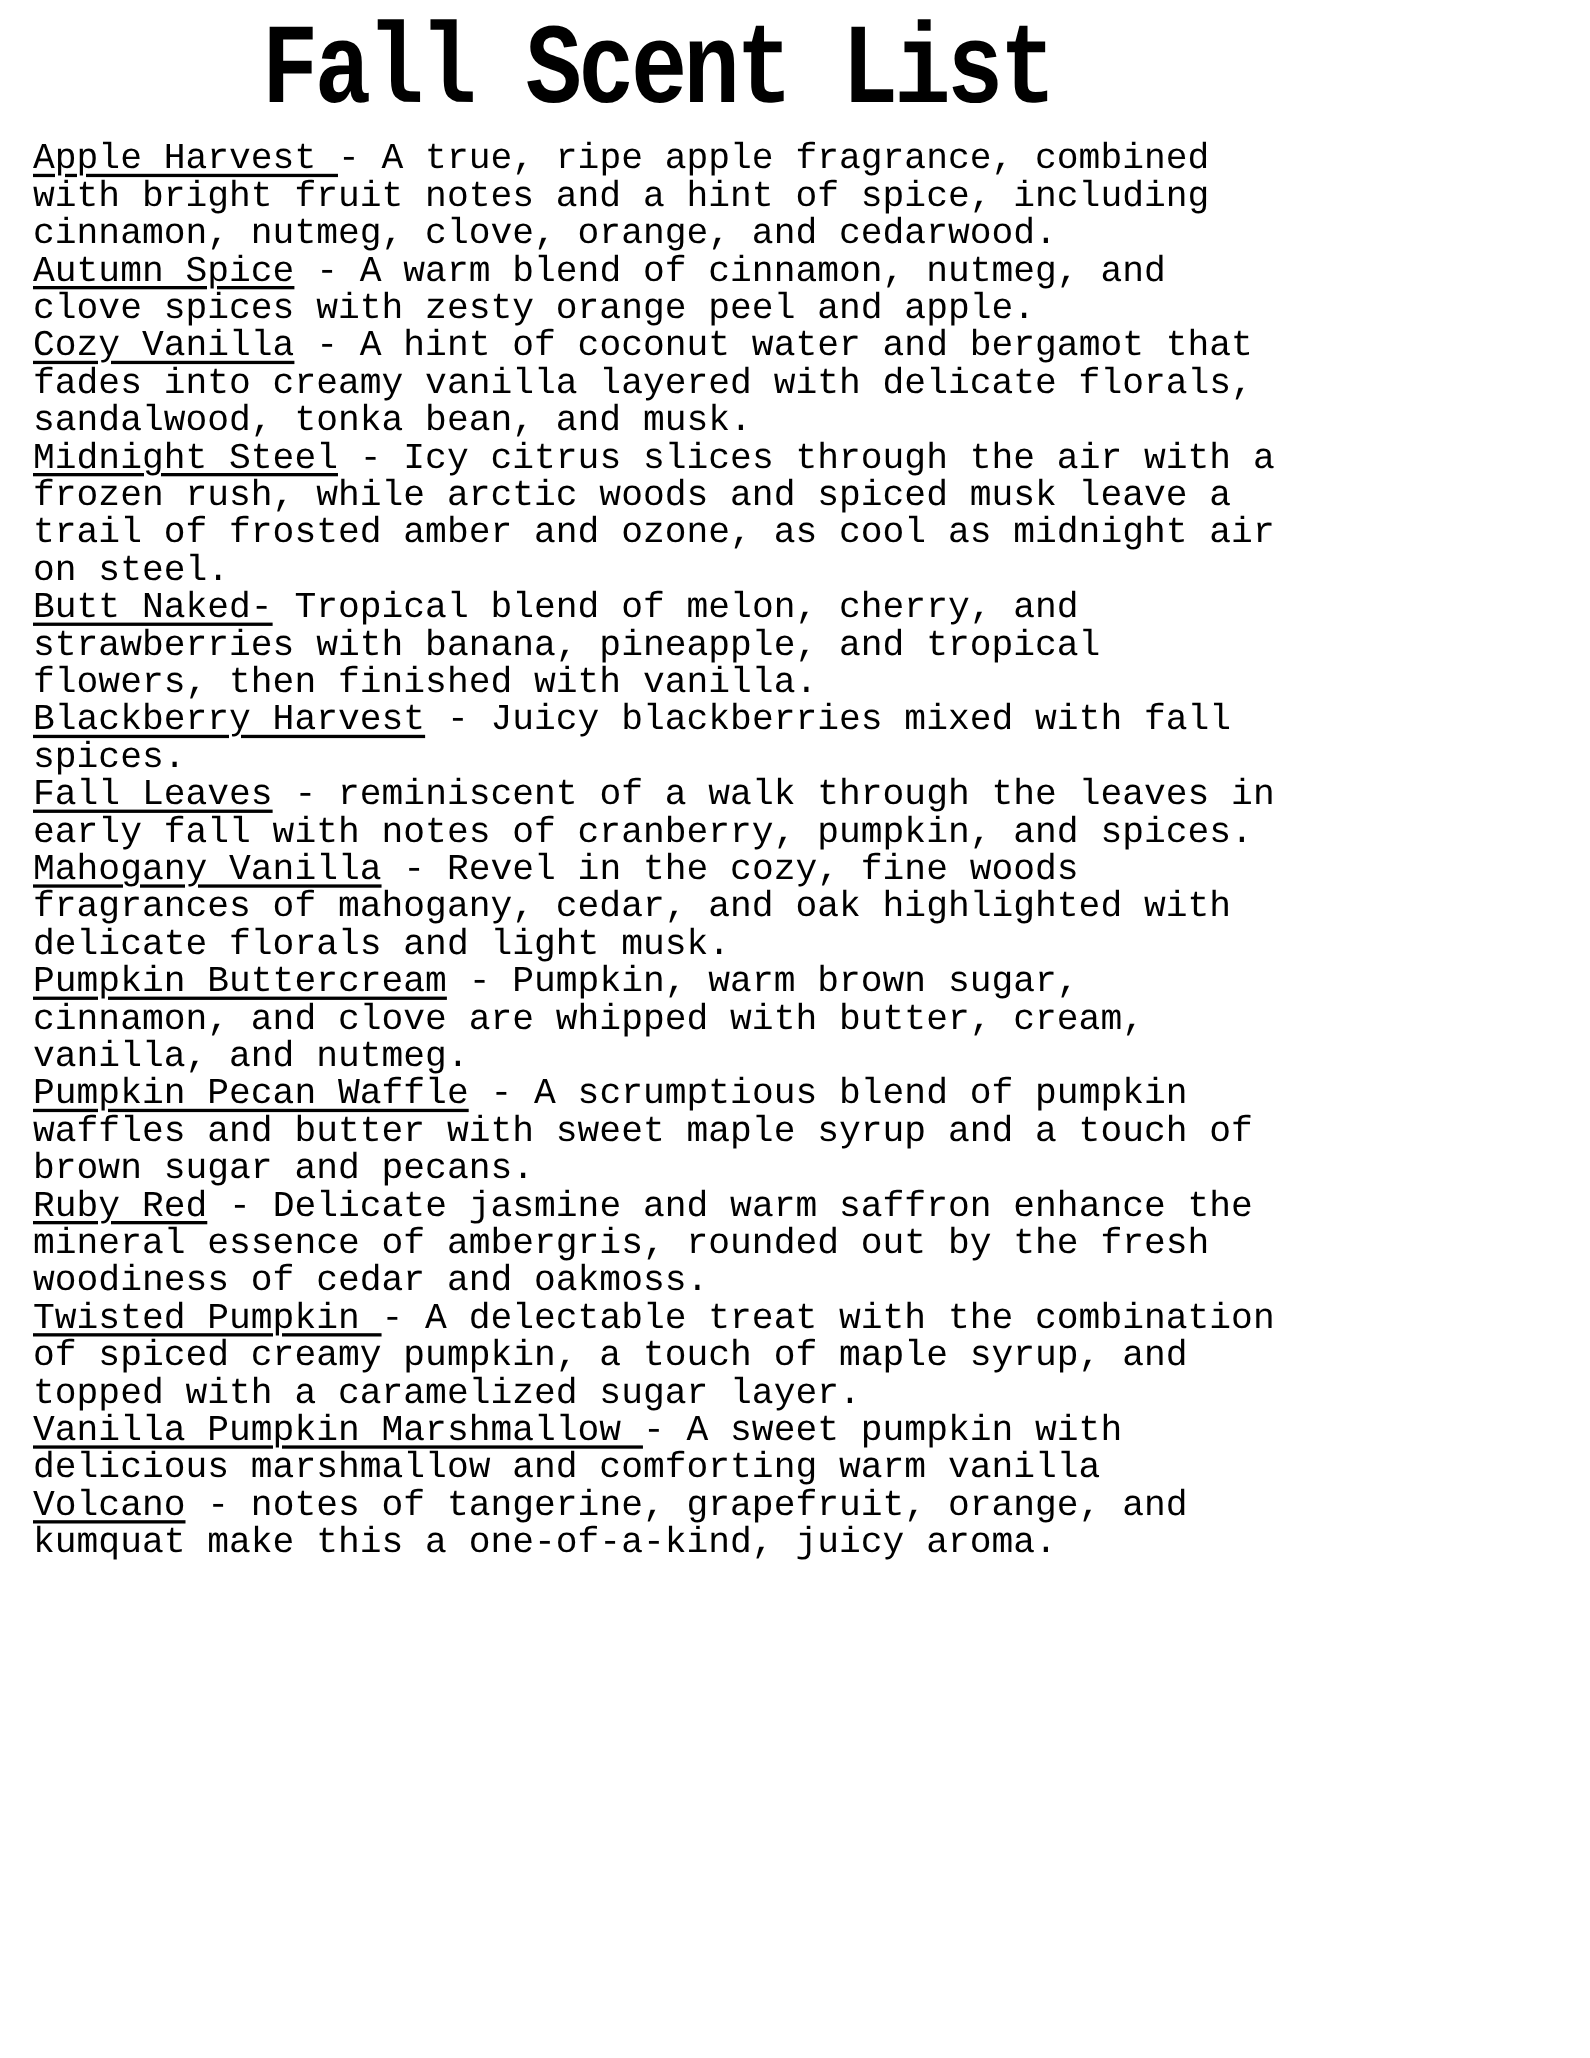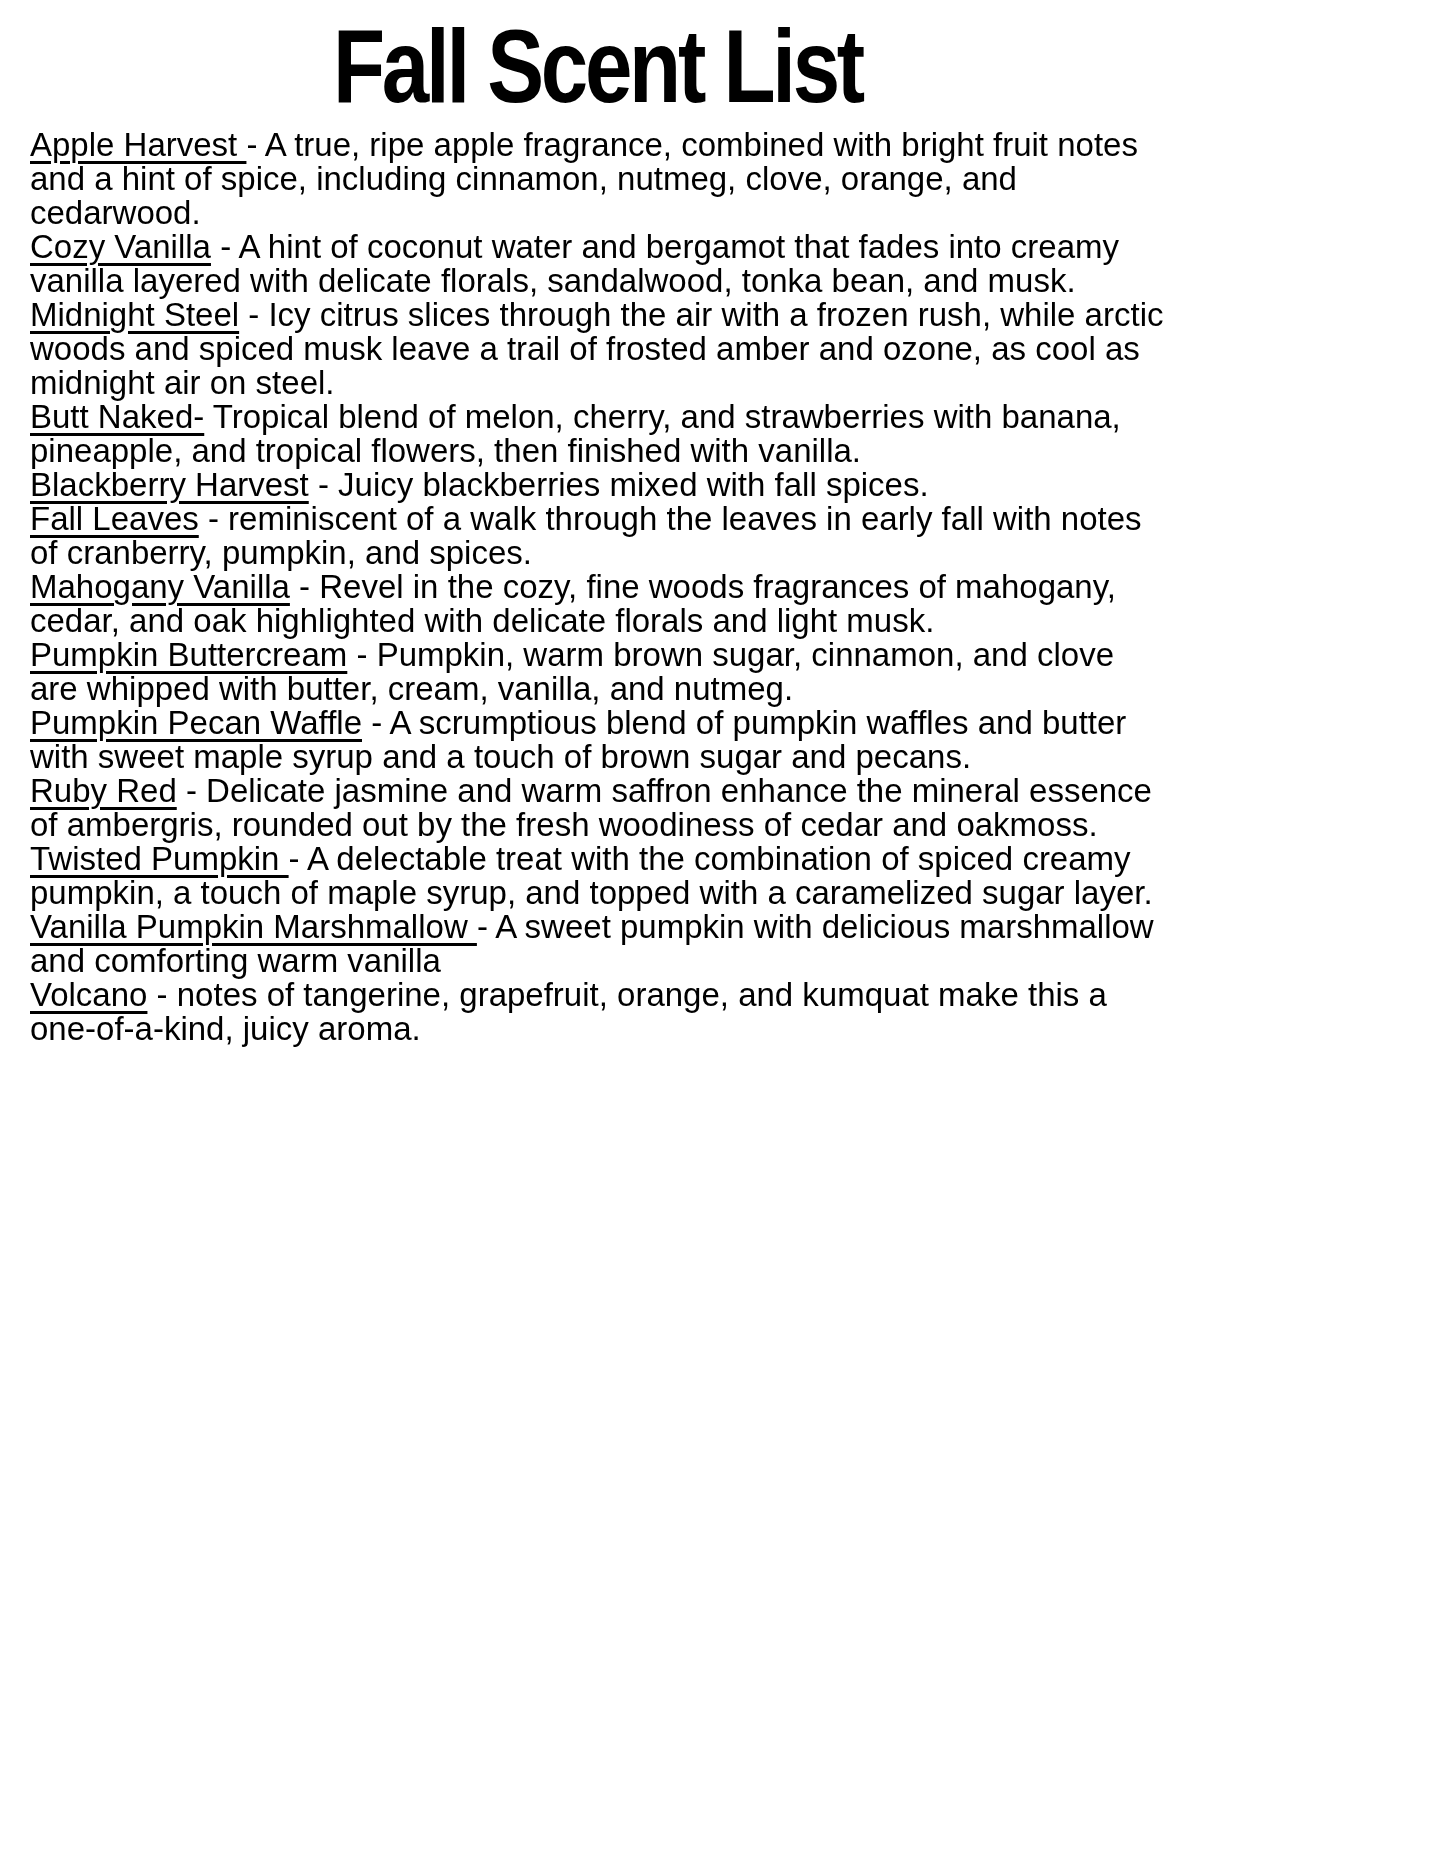--- a/index.html
+++ b/index.html
@@ -12,20 +12,21 @@
     height: 1871px;
     color: #000000;
     font-family: "Liberation Sans", sans-serif;
     overflow: hidden;
   }
   .page {
     box-sizing: border-box;
     width: 1445px;
     height: 1871px;
     padding: 14px 280px 0 30px; 
+    font-family: Liberation Mono, monospace;
   }
   .title {
     margin: 0 0 10px 0;
     text-align: center;
     font-weight: bold;
     font-size: 104px;
     line-height: 1.0;
     letter-spacing: -4px;
     transform: scaleX(0.82);
     transform-origin: 50% 0;
@@ -50,20 +51,21 @@
     white-space: pre;
   }
 </style>
 </head>
 <body>
 
 <div class="page">
   <h1 class="title">Fall Scent List</h1>
   <div class="scent-list" id="scent-list">
       <p class="scent"><span class="scent-name">Apple Harvest&nbsp;</span><span class="scent-sep">- </span><span class="scent-desc">A true, ripe apple fragrance, combined with bright fruit notes and a hint of spice, including cinnamon, nutmeg, clove, orange, and cedarwood.</span></p>
+      <p class="scent"><span class="scent-name">Autumn Spice</span><span class="scent-sep"> - </span><span class="scent-desc">A warm blend of cinnamon, nutmeg, and clove spices with zesty orange peel and apple.</span></p>
       <p class="scent"><span class="scent-name">Cozy Vanilla</span><span class="scent-sep"> - </span><span class="scent-desc">A hint of coconut water and bergamot that fades into creamy vanilla layered with delicate florals, sandalwood, tonka bean, and musk.</span></p>
       <p class="scent"><span class="scent-name">Midnight Steel</span><span class="scent-sep"> - </span><span class="scent-desc">Icy citrus slices through the air with a frozen rush, while arctic woods and spiced musk leave a trail of frosted amber and ozone, as cool as midnight air on steel.</span></p>
       <p class="scent"><span class="scent-name">Butt Naked-</span><span class="scent-sep"> </span><span class="scent-desc">Tropical blend of melon, cherry, and strawberries with banana, pineapple, and tropical flowers, then finished with vanilla.</span></p>
       <p class="scent"><span class="scent-name">Blackberry Harvest</span><span class="scent-sep"> - </span><span class="scent-desc">Juicy blackberries mixed with fall spices.</span></p>
       <p class="scent"><span class="scent-name">Fall Leaves</span><span class="scent-sep"> - </span><span class="scent-desc">reminiscent of a walk through the leaves in early fall with notes of cranberry, pumpkin, and spices.</span></p>
       <p class="scent"><span class="scent-name">Mahogany Vanilla</span><span class="scent-sep"> - </span><span class="scent-desc">Revel in the cozy, fine woods fragrances of mahogany, cedar, and oak highlighted with delicate florals and light musk.</span></p>
       <p class="scent"><span class="scent-name">Pumpkin Buttercream</span><span class="scent-sep"> - </span><span class="scent-desc">Pumpkin, warm brown sugar, cinnamon, and clove are whipped with butter, cream, vanilla, and nutmeg.</span></p>
       <p class="scent"><span class="scent-name">Pumpkin Pecan Waffle</span><span class="scent-sep"> - </span><span class="scent-desc">A scrumptious blend of pumpkin waffles and butter with sweet maple syrup and a touch of brown sugar and pecans.</span></p>
       <p class="scent"><span class="scent-name">Ruby Red</span><span class="scent-sep"> - </span><span class="scent-desc">Delicate jasmine and warm saffron enhance the mineral essence of ambergris, rounded out by the fresh woodiness of cedar and oakmoss.</span></p>
       <p class="scent"><span class="scent-name">Twisted Pumpkin&nbsp;</span><span class="scent-sep">- </span><span class="scent-desc">A delectable treat with the combination of spiced creamy pumpkin, a touch of maple syrup, and topped with a caramelized sugar layer.</span></p>

